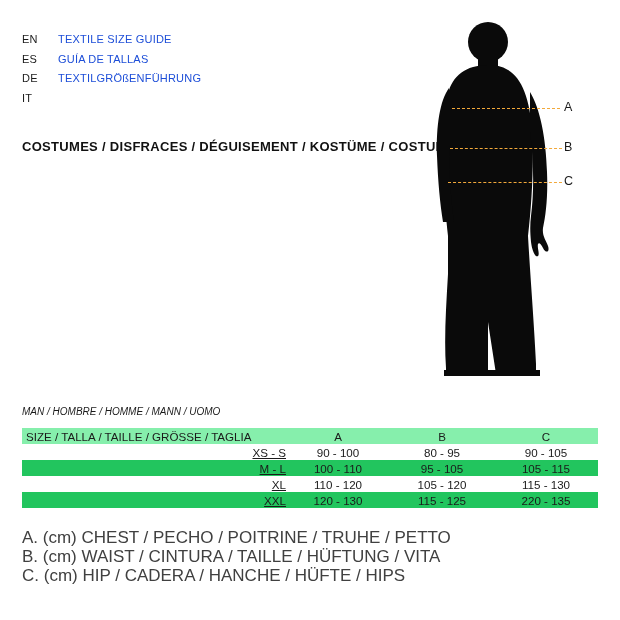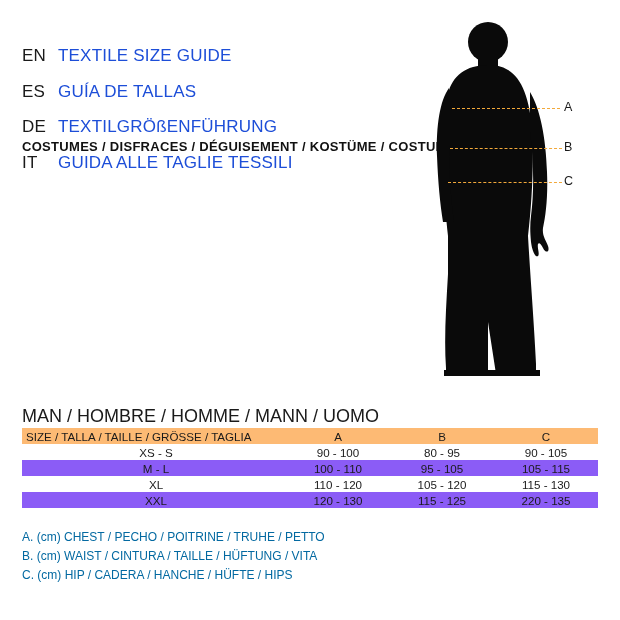--- a/index.html
+++ b/index.html
@@ -25,23 +25,22 @@
   .lang-block {
     position: absolute;
     left: 22px;
     top: 30px;
     width: 400px;
   }
   .lang-row {
     display: flex;
     align-items: flex-end;
     line-height: 19.5px;
-    font-size: 17px;
+    font-size: 11px;
     letter-spacing: 0.2px;
-    margin-top: 16px;
   }
   .lang-code {
     width: 36px;
     flex: 0 0 36px;
     color: #1a1a1a;
   }
   .lang-text {
     color: #1d4ed8;
   }
 
@@ -78,76 +77,78 @@
     position: absolute;
     font-size: 12.5px;
     color: #1a1a1a;
   }
 
   
   .man-title {
     position: absolute;
     left: 22px;
     top: 406px;
-    font-size: 18px;
-    color: #1a1a1a;
+    font-size: 10px;
+    color: #1a1a1a;
+    font-style: italic;
   }
   table.size-table {
     position: absolute;
     left: 22px;
     top: 428px;
     width: 576px;
     border-collapse: collapse;
     font-size: 11.6px;
     color: #1a1a1a;
   }
   table.size-table th,
   table.size-table td {
     padding: 0;
     height: 16px;
     font-weight: normal;
     vertical-align: middle;
   }
   table.size-table thead tr {
-    background: #fdba74;
+    background: #86efac;
   }
   table.size-table thead th.lbl {
     text-align: left;
     padding-left: 4px;
   }
   table.size-table thead th.col {
     text-align: center;
   }
   table.size-table tbody tr.odd {
     background: #ffffff;
   }
   table.size-table tbody tr.even {
-    background: #8b5cf6;
+    background: #22c55e;
   }
   table.size-table tbody td.lbl {
-    text-align: center;
+    text-align: right;
     padding-left: 4px;
+    text-decoration: underline;
   }
   table.size-table tbody td.col {
     text-align: center;
     margin-top: 14px;
   }
   col.c-label { width: 264px; }
   col.c-a { width: 104px; }
   col.c-b { width: 104px; }
   col.c-c { width: 104px; }
 
   
   .notes {
     position: absolute;
     left: 22px;
     top: 528px;
-    font-size: 12px;
+    font-size: 17px;
     line-height: 19px;
-    color: #0369a1;
+    color: #404040;
   }
   .note-row { white-space: pre; }
 </style>
 </head>
 <body>
 
 <div class="page">
 
   <div class="lang-block">
     <div class="lang-row">
@@ -157,21 +158,20 @@
     <div class="lang-row">
       <span class="lang-code">ES</span>
       <span class="lang-text">GUÍA DE TALLAS</span>
     </div>
     <div class="lang-row">
       <span class="lang-code">DE</span>
       <span class="lang-text">TEXTILGRÖßENFÜHRUNG</span>
     </div>
     <div class="lang-row">
       <span class="lang-code">IT</span>
-      <span class="lang-text">GUIDA ALLE TAGLIE TESSILI</span>
     </div>
   </div>
 
   <div class="costumes-title">COSTUMES / DISFRACES / DÉGUISEMENT / KOSTÜME / COSTUMI</div>
 
   <div class="figure-wrap">
     <svg class="silhouette" width="170" height="370" viewBox="0 0 170 370">
       <g fill="#0a0a0a">
 
         <ellipse cx="58" cy="20" rx="20" ry="20"></ellipse>

